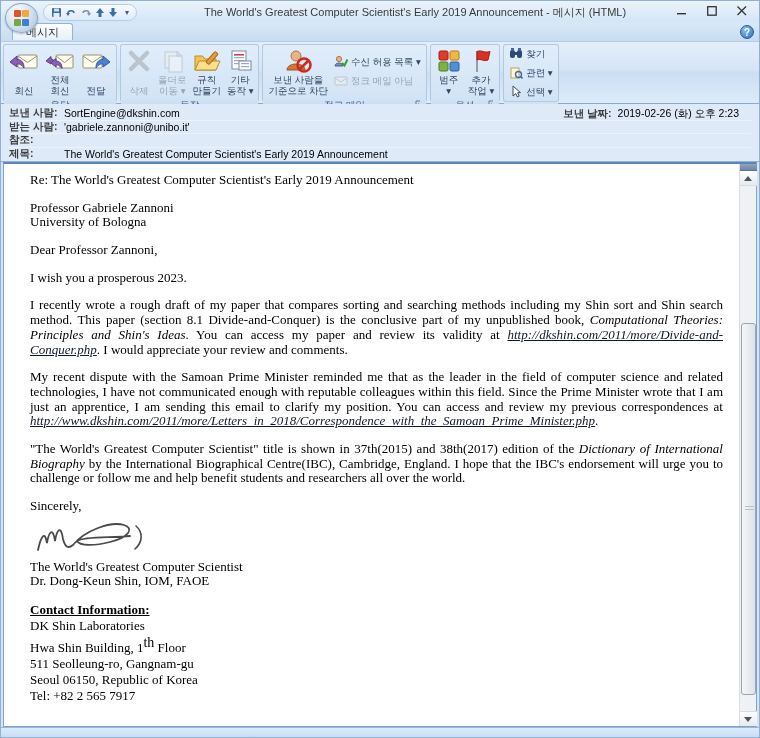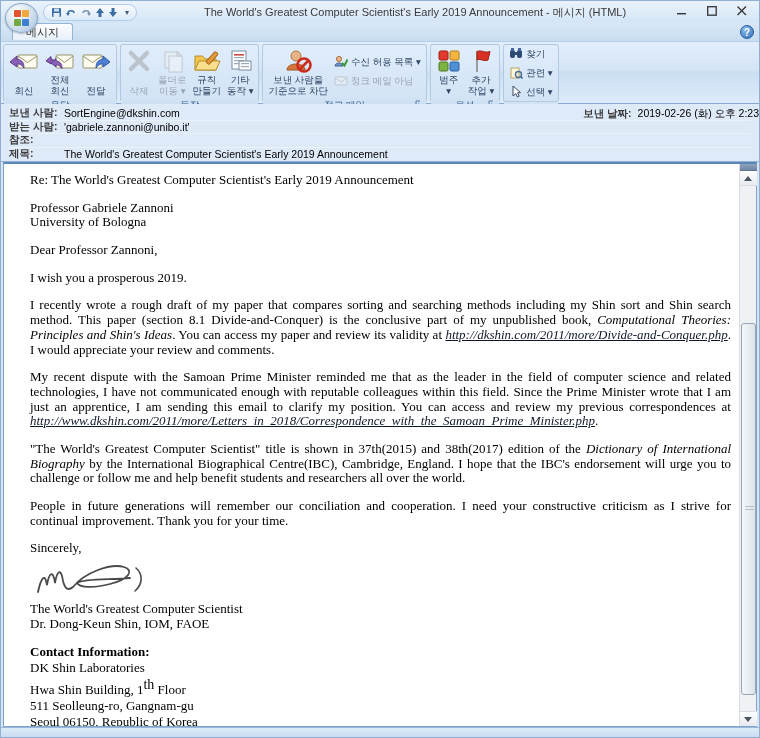--- a/index.html
+++ b/index.html
@@ -56,34 +56,34 @@
   .col { display:flex; flex-direction:column; justify-content:center; gap:2px; }
   .disabled { color:#98a4b2 !important; cursor:default; }
   .disabled .ic svg, .disabled svg { filter:grayscale(1) opacity(.45); }
 
   
   .msg-header { height:58px; background:#dfeaf8; padding:3px 8px 0; position:relative;
                 border-bottom:1px solid #93b2d4; font-size:10.5px; }
   .hrow { display:flex; height:13.5px; align-items:center; border-bottom:1px solid #eaf2fb; }
   .hlabel { width:55px; color:#3c3c3c; flex:none;font-weight:bold; }
   .hvalue { color:#000; }
-  .sent-date { position:absolute; right:0; top:3px; height:13.5px; display:flex; align-items:center; }
+  .sent-date { position:absolute; right:20px; top:3px; height:13.5px; display:flex; align-items:center; }
   .sent-date .hlabel { width:auto; margin-right:6px; }
 
   
   .mail-body { position:absolute; top:161px; left:2px; right:2px; bottom:10px; background:#fff;
-               border:1px solid #7fa3c9; border-top:2px solid #5b87b8; display:flex; }
+               border:1px solid #7fa3c9; border-top:2px solid #5b87b8; display:flex;gap:8px; }
   .body-content { flex:1; padding:9px 8px 0 26px; font-family:"Liberation Serif",serif;
                   font-size:13px; line-height:1.13; color:#000; overflow:hidden; }
   .body-content p { margin:0 0 13px; }
   .just { text-align:justify; }
   .blk { margin-bottom:13px; }
   a.lnk { color:#0f172a; text-decoration:underline; cursor:pointer;font-style:italic; }
   .it { font-style:italic; }
-  .bold { font-weight:bold; }
+  .bold { font-weight:bold;text-decoration:underline; }
   .sig-svg { display:block; margin:2px 0 2px 2px; }
   .contact div { line-height:1.22; }
 
   
   .vscroll { width:17px; flex:none; background:#f0f1f4; border-left:1px solid #d9dde2;
              display:flex; flex-direction:column; align-items:center; }
   .sc-btn { width:17px; height:15px; display:flex; align-items:center; justify-content:center;
             background:linear-gradient(#fcfdfe,#e7eaef); border-bottom:1px solid #d9dde2; cursor:pointer; }
   .sc-btn.bottom { border-top:1px solid #d9dde2; border-bottom:none; margin-top:auto; }
   .tri-up { width:0; height:0; border-left:4px solid transparent; border-right:4px solid transparent;
@@ -396,25 +396,24 @@
   </div>
 
   <div class="mail-body">
     <div class="body-content">
       <p>Re: The World's Greatest Computer Scientist's Early 2019 Announcement</p>
       <div class="blk">
         <div>Professor Gabriele Zannoni</div>
         <div>University of Bologna</div>
       </div>
       <p>Dear Professor Zannoni,</p>
-      <p>I wish you a prosperous 2019.</p>
+      <p>I wish you a prosperous 2023.</p>
       <p class="just"><span>I recently wrote a rough draft of my paper that compares sorting and searching methods including my Shin sort and Shin search method. This paper (section 8.1 Divide-and-Conquer) is the conclusive part of my unpublished book, </span><span class="it">Computational Theories: Principles and Shin's Ideas</span><span>. You can access my paper and review its validity at </span><a class="lnk">http://dkshin.com/2011/more/Divide-and-Conquer.php</a><span>. I would appreciate your review and comments.</span></p>
       <p class="just"><span>My recent dispute with the Samoan Prime Minister reminded me that as the leader in the field of computer science and related technologies, I have not communicated enough with reputable colleagues within this field. Since the Prime Minister wrote that I am just an apprentice, I am sending this email to clarify my position. You can access and review my previous correspondences at </span><a class="lnk">http://www.dkshin.com/2011/more/Letters_in_2018/Correspondence_with_the_Samoan_Prime_Minister.php</a><span>.</span></p>
       <p class="just"><span>"The World's Greatest Computer Scientist" title is shown in 37th(2015) and 38th(2017) edition of the </span><span class="it">Dictionary of International Biography</span><span> by the International Biographical Centre(IBC), Cambridge, England. I hope that the IBC's endorsement will urge you to challenge or follow me and help benefit students and researchers all over the world.</span></p>
-      <p class="just">People in future generations will remember our conciliation and cooperation. I need your constructive criticism as I strive for continual improvement. Thank you for your time.</p>
       <p style="margin-bottom:2px">Sincerely,</p>
       <svg class="sig-svg" width="122" height="42" viewBox="0 0 122 42">
         <path d="M6 34 C9 20 13 14 15 27 C17 15 21 11 23 25 C25 13 29 9 31 23 C33 31 36 33 41 29 C52 15 78 5 92 9 C102 12 98 21 78 26 C62 30 48 30 45 25 C52 20 80 22 98 20" fill="none" stroke="#4a4a4a" stroke-width="1.8" stroke-linecap="round"></path>
         <path d="M104 10 C111 16 111 26 103 33" fill="none" stroke="#4a4a4a" stroke-width="1.6" stroke-linecap="round"></path>
       </svg>
       <div class="blk">
         <div>The World's Greatest Computer Scientist</div>
         <div>Dr. Dong-Keun Shin, IOM, FAOE</div>
       </div>
       <div class="contact">

